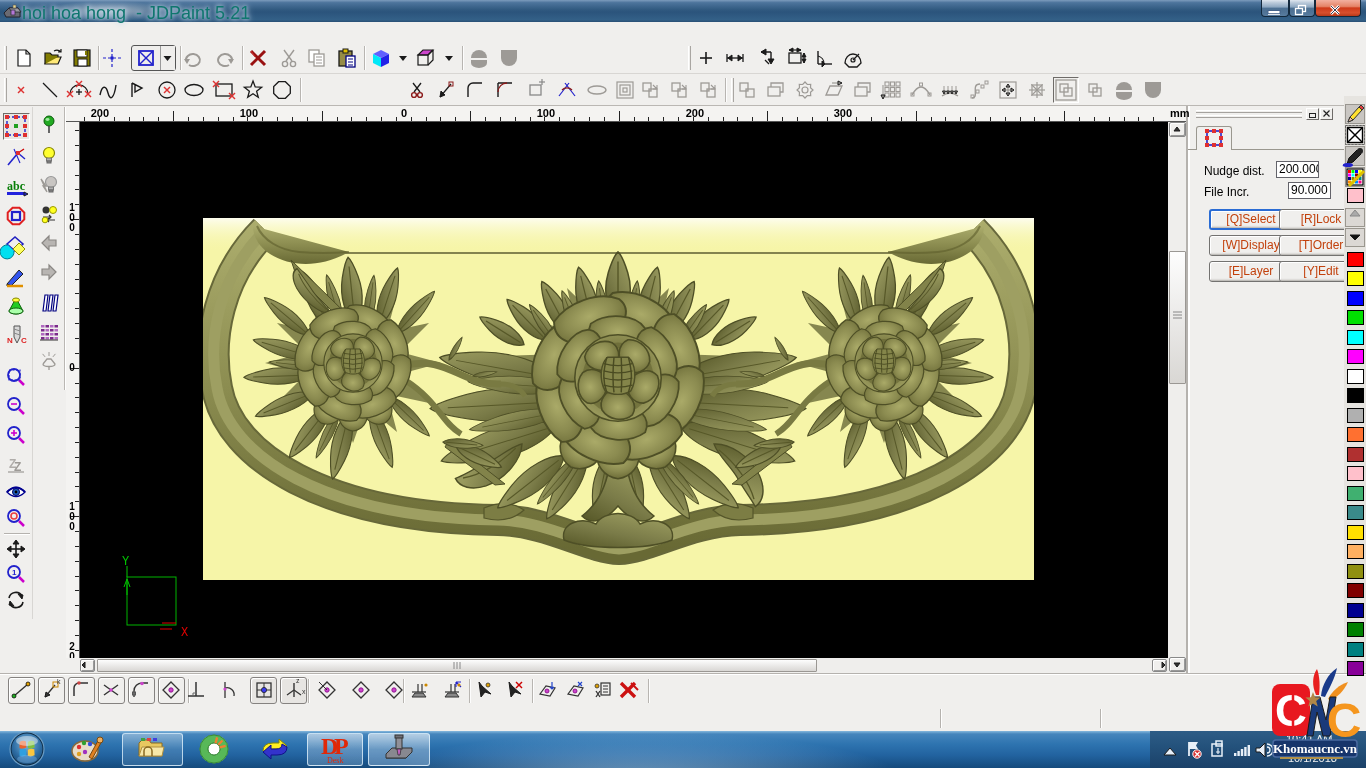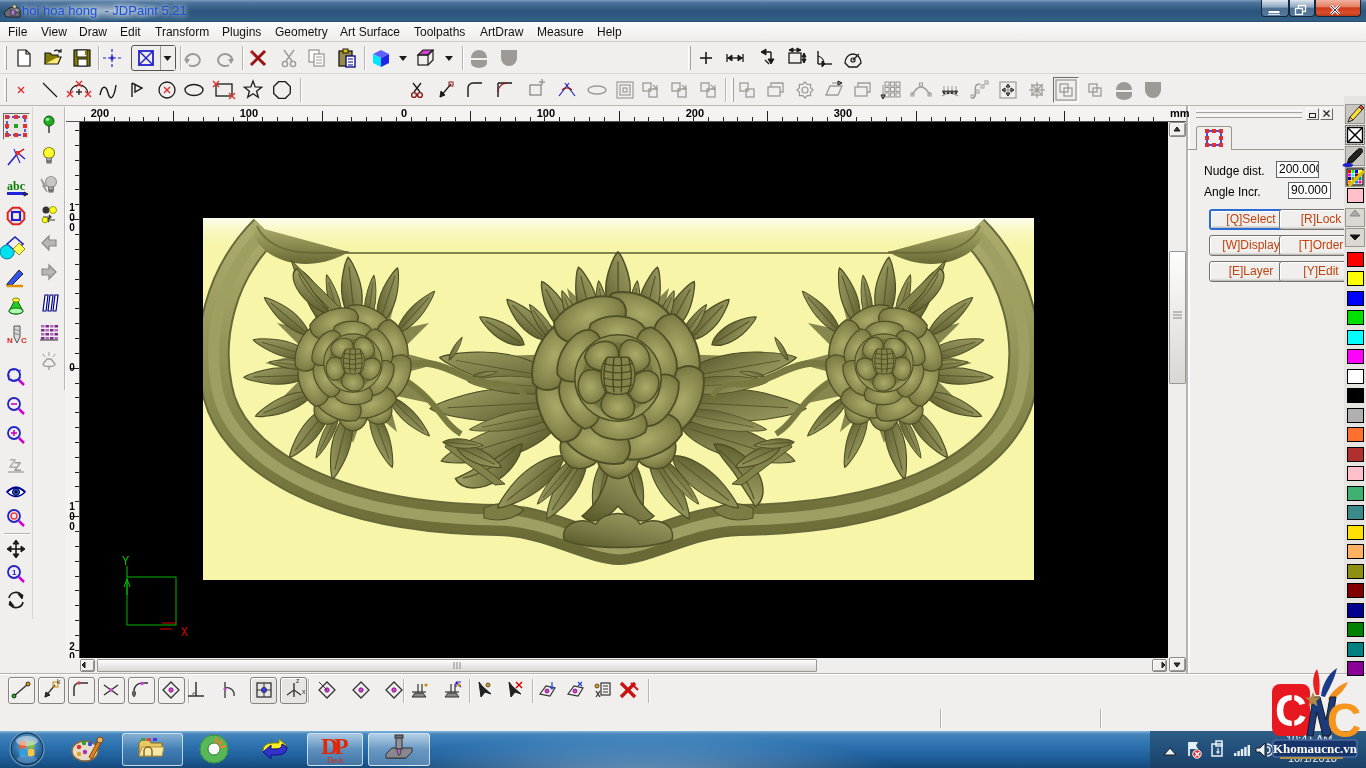--- a/index.html
+++ b/index.html
@@ -2,21 +2,21 @@
 <html><head>
 <meta charset="utf-8">
 <style>
 html,body{margin:0;padding:0;width:1366px;height:768px;overflow:hidden;background:#f0efed;
 font-family:"Liberation Sans",sans-serif;}
 *{box-sizing:border-box;}
 .abs{position:absolute;}
 #stage{position:relative;width:1366px;height:768px;overflow:hidden;}
 #titlebar{left:0;top:0;width:1366px;height:22px;
 background:linear-gradient(#7d9cbd 0%, #4d749c 12%, #30597f 45%, #2b547c 55%, #336087 90%, #274e74 100%);}
-#titletxt{left:22px;top:3px;font-size:13px;color:#1d4ed8;text-shadow:0 0 4px #cfe0ee,0 0 7px #bcd4e8;}
+#titletxt{left:22px;top:3px;font-size:18px;color:#0f766e;text-shadow:0 0 4px #cfe0ee,0 0 7px #bcd4e8;}
 #titleglow{left:14px;top:0;width:190px;height:22px;background:radial-gradient(ellipse 95px 14px at 95px 11px,rgba(255,255,255,.6),rgba(255,255,255,0) 70%);}
 .winbtn{top:0;height:17px;border:1px solid #12283c;border-top:none;border-radius:0 0 4px 4px;
 background:linear-gradient(rgba(255,255,255,.75) 0%,rgba(205,220,235,.55) 45%,rgba(100,130,160,.5) 50%,rgba(130,160,190,.5) 100%);}
 #btnmin{left:1261px;width:28px;}
 #btnmax{left:1289px;width:26px;}
 #btncls{left:1315px;width:46px;background:linear-gradient(#f2b0a0 0%,#e58468 40%,#cf3a1a 50%,#d8502e 80%,#b83818 100%);}
 #menubar{left:0;top:22px;width:1366px;height:20px;background:linear-gradient(#fbfbfb,#eeedec);border-bottom:1px solid #cfcdca;}
 #menubar span{position:absolute;top:3px;font-size:12px;color:#111;}
 .tbar{left:0;width:1366px;height:32px;background:#f0efed;}
 #tbar1{top:42px;border-bottom:1px solid #d8d6d3;}
@@ -62,34 +62,20 @@
 </style>
 </head>
 <body>
 <div id="stage">
   <div class="abs" id="titlebar"></div>
   <div class="abs" id="titleglow"></div>
   <div class="abs" id="titletxt">hoi hoa hong&nbsp; - JDPaint 5.21</div>
   <div class="abs winbtn" id="btnmin"></div>
   <div class="abs winbtn" id="btnmax"></div>
   <div class="abs winbtn" id="btncls"></div>
-  <div class="abs" id="menubar">
-    <span style="left:8px">File</span>
-      <span style="left:41px">View</span>
-    <span style="left:79px">Draw</span>
-      <span style="left:120px">Edit</span>
-    <span style="left:155px">Transform</span>
-      <span style="left:222px">Plugins</span>
-    <span style="left:275px">Geometry</span>
-      <span style="left:340px">Art Surface</span>
-    <span style="left:414px">Toolpaths</span>
-      <span style="left:480px">ArtDraw</span>
-    <span style="left:537px">Measure</span>
-      <span style="left:597px">Help</span>
-  </div>
   <div class="abs tbar" id="tbar1"></div>
   <div class="abs tbar" id="tbar2"></div>
   <div class="abs" id="leftbox"></div>
   <div class="abs" id="lbcol1"></div>
   <div class="abs" id="lbcol2"></div>
   <div class="abs" id="hruler"></div>
   <div class="abs" id="vruler"></div>
   <div class="abs" id="canvas">
     <div class="abs" style="left:123px;top:96px;width:831px;height:362px;"><svg width="831" height="362" viewBox="0 0 831 362">
           <defs>
@@ -537,21 +523,21 @@
       <rect x="7" y="33" width="49" height="48" fill="none" stroke="#00b400"></rect>
       <path d="M42 79 h14 M40 85 h12" stroke="#e00000" fill="none"></path>
       <text x="61" y="92" fill="#e00000" font-size="12" font-family="Liberation Mono,monospace">X</text>
     </svg>
   </div>
   <div class="abs" id="vscroll"></div>
   <div class="abs" id="hscroll"></div>
   <div class="abs" id="rpanel">
     <div class="lbl" style="left:14px;top:58px">Nudge dist.</div>
     <div class="field" style="left:86px;top:55px;width:43px;height:17px">200.000</div>
-    <div class="lbl" style="left:14px;top:79px">Angle Incr.</div>
+    <div class="lbl" style="left:14px;top:79px">File Incr.</div>
     <div class="field" style="left:98px;top:76px;width:43px;height:17px">90.000</div>
     <div class="pbtn" style="left:19px;top:103px;border:2px solid #2a6cd4;line-height:17px;">[Q]Select</div>
     <div class="pbtn" style="left:89px;top:103px;">[R]Lock</div>
     <div class="pbtn" style="left:19px;top:129px;">[W]Display</div>
     <div class="pbtn" style="left:89px;top:129px;">[T]Order</div>
     <div class="pbtn" style="left:19px;top:155px;">[E]Layer</div>
     <div class="pbtn" style="left:89px;top:155px;">[Y]Edit</div>
   </div>
   <div class="abs" id="cstrip"></div>
   <div class="abs" id="snapbar"></div>

